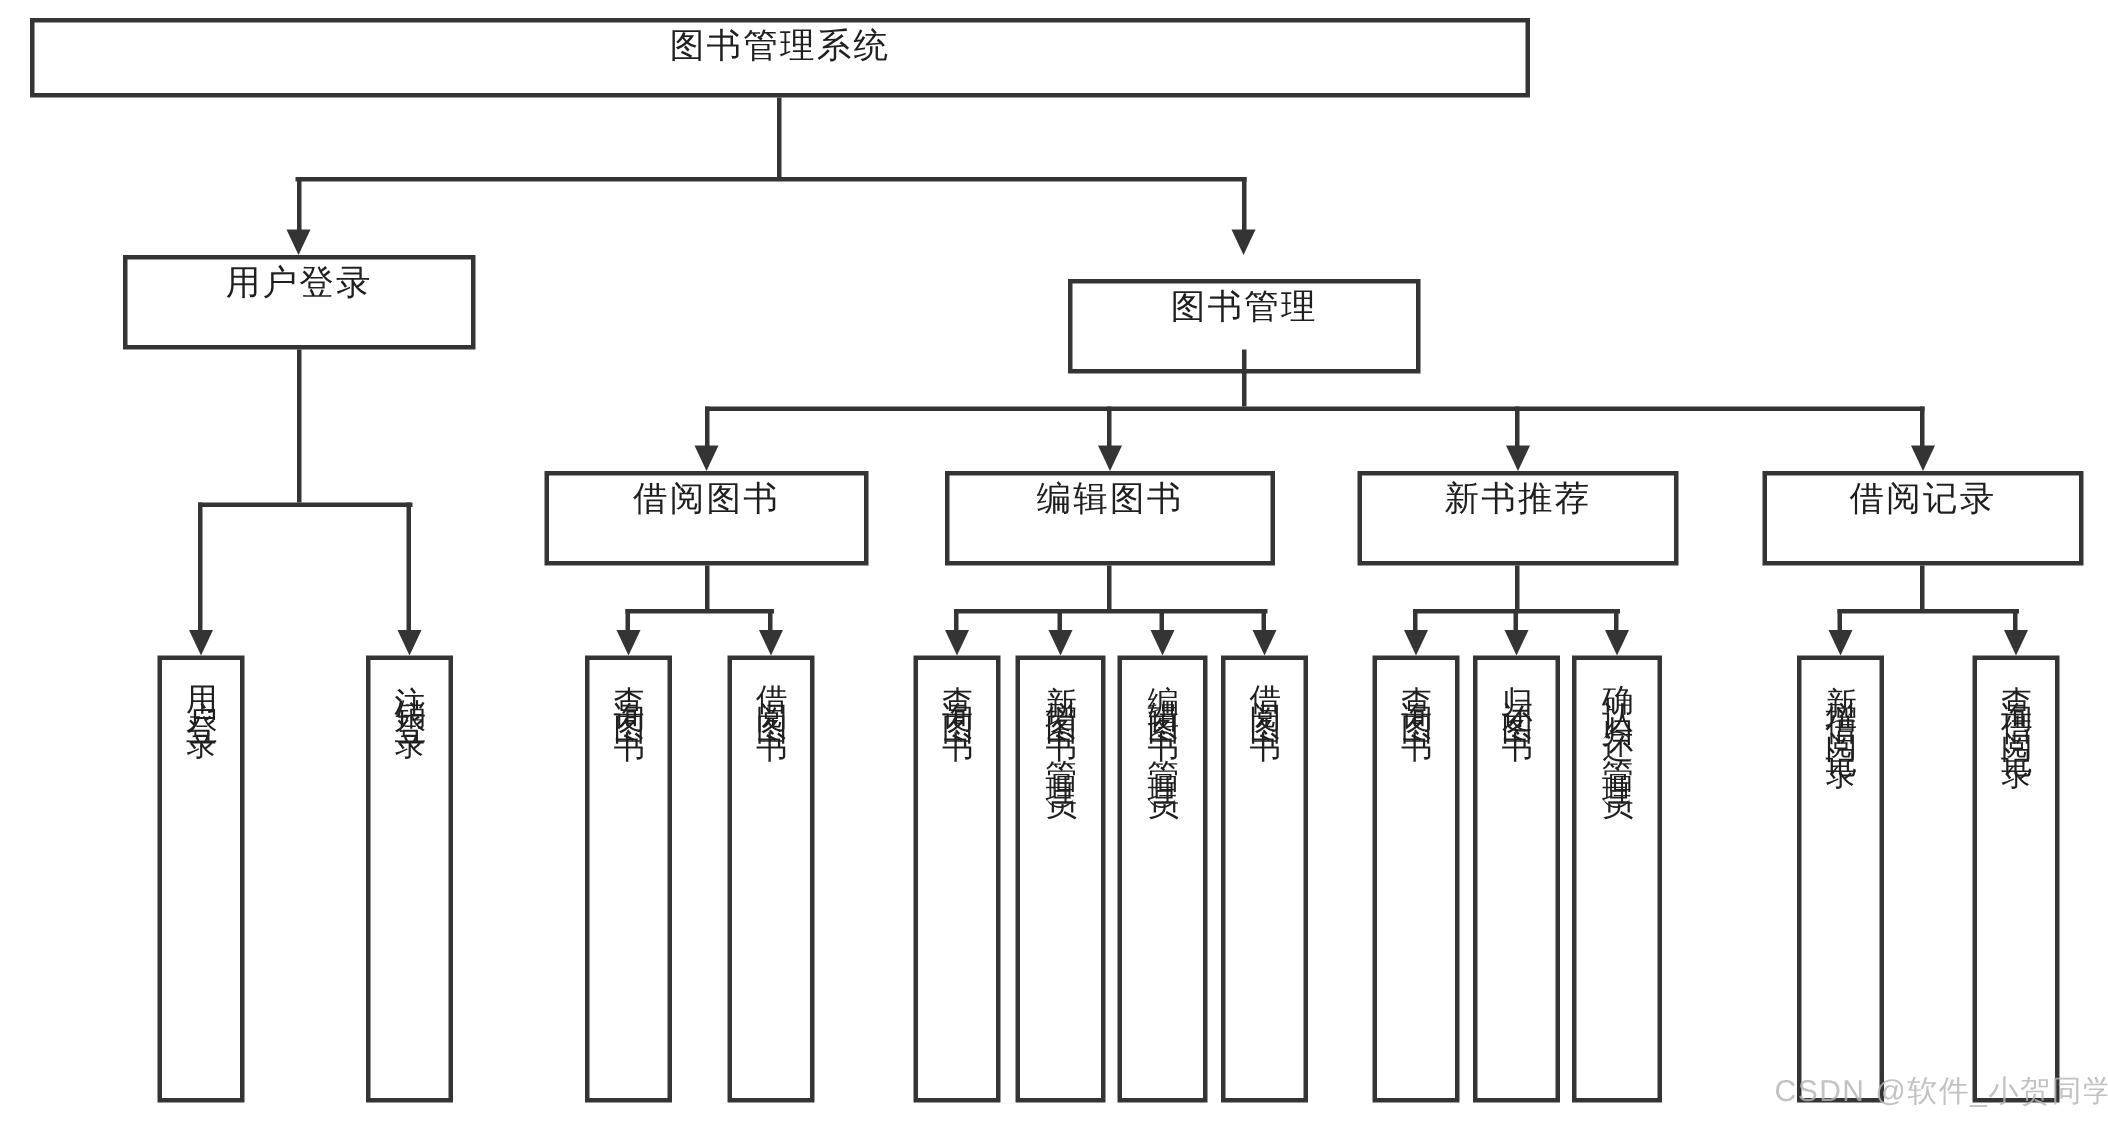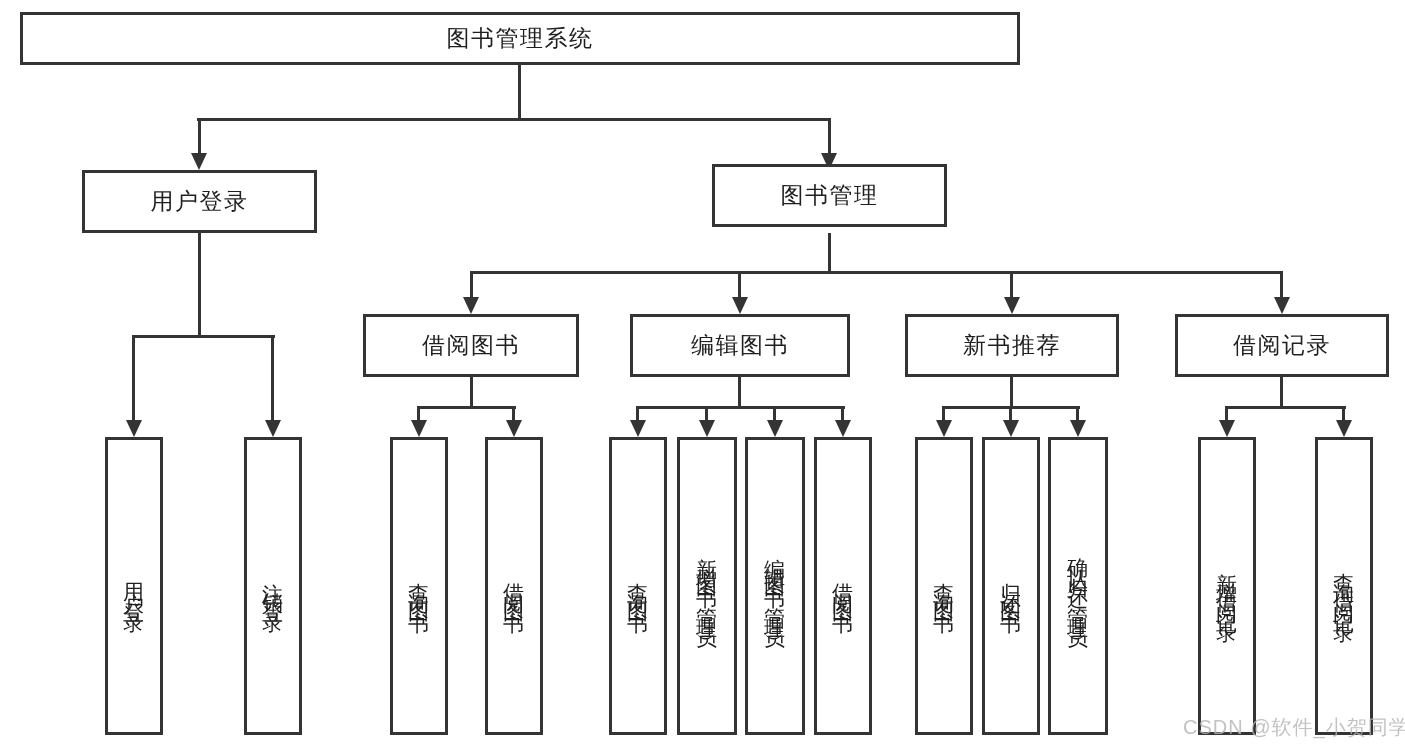--- a/index.html
+++ b/index.html
@@ -3,31 +3,31 @@
 <meta charset="utf-8">
 <style>
   html,body{margin:0;padding:0;background:#ffffff;}
   .canvas{
     position:relative;width:1405px;height:747px;background:#ffffff;
     font-family:"Liberation Sans","DejaVu Sans",sans-serif;overflow:hidden;
   }
   
   .node{
     position:absolute;box-sizing:border-box;border:3px solid #343434;background:#ffffff;
-    display:flex;align-items:center;justify-content:center;
+    display:flex;align-items:flex-start;justify-content:center;
   }
   .hlabel{font-size:23px;color:#1f1f1f;letter-spacing:1.5px;white-space:nowrap;}
   .vlabel{
     writing-mode:vertical-rl;text-orientation:mixed;
     font-size:21px;color:#1f1f1f;letter-spacing:10px;line-height:1;white-space:nowrap;
   }
   
   .pos-root {left:20px;  top:12px;  width:1000px;height:53px;}
   .pos-login{left:82px;  top:170px; width:235px; height:63px;}
-  .pos-mgmt {left:712px; top:164px; width:235px; height:63px;}
+  .pos-mgmt {left:712px; top:186px; width:235px; height:63px;}
   .pos-nbr  {left:363px; top:314px; width:216px; height:63px;}
   .pos-bb   {left:630px; top:314px; width:220px; height:63px;}
   .pos-cb   {left:905px; top:314px; width:214px; height:63px;}
   .pos-br   {left:1175px;top:314px; width:214px; height:63px;}
   .leaf{top:437px;height:298px;}
   .pos-l-login  {left:105px; width:58px;}
   .pos-l-logout {left:244px; width:58px;}
   .pos-l-nbrq   {left:390px; width:58px;}
   .pos-l-nbrb   {left:485px; width:58px;}
   .pos-l-bbq    {left:609px; width:58px;}

